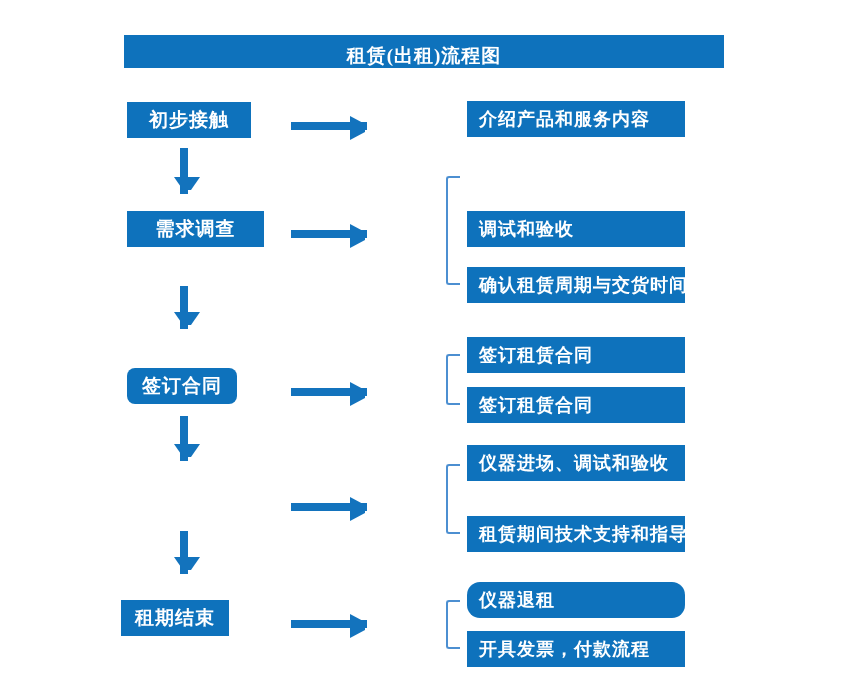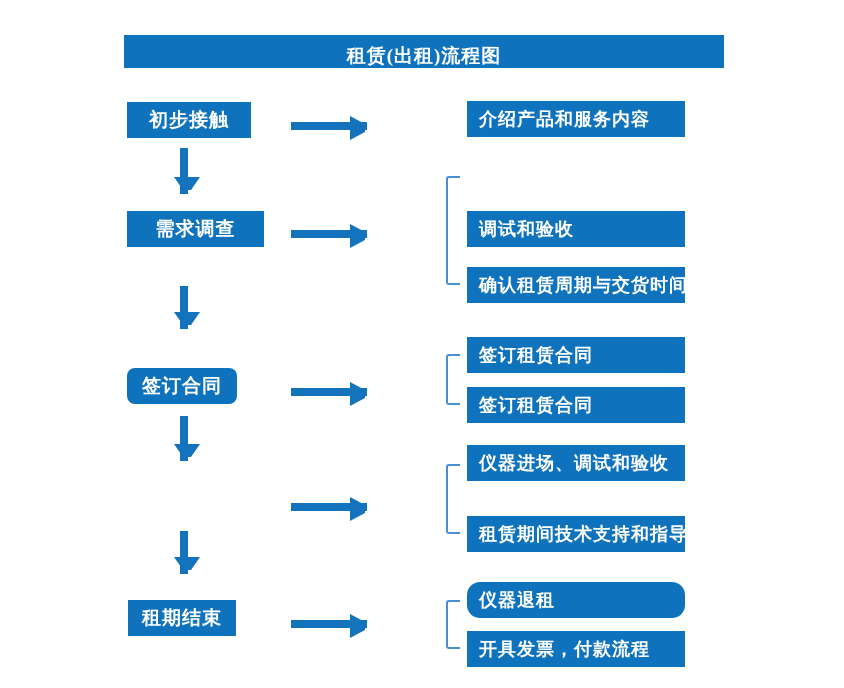--- a/index.html
+++ b/index.html
@@ -107,21 +107,21 @@
 </head>
 <body>
 
 <div class="canvas">
 
   <div class="title-bar">租赁(出租)流程图</div>
 
   <div class="step-box" style="left:103px; top:78px;  width:124px;">初步接触</div>
   <div class="step-box" style="left:103px; top:187px; width:137px;">需求调查</div>
   <div class="step-box" style="left:103px; top:344px; width:110px;border-radius:8px;">签订合同</div>
-  <div class="step-box" style="left:104px; top:576px; width:108px;">租期结束</div>
+  <div class="step-box" style="left:97px; top:576px; width:108px;">租期结束</div>
 
   <div class="v-arrow" style="top:120px; height:58px;">
       <div class="shaft"></div>
       <div class="head"></div>
     </div>
   <div class="v-arrow" style="top:258px; height:55px;">
       <div class="shaft"></div>
       <div class="head"></div>
     </div>
   <div class="v-arrow" style="top:388px; height:57px;">

